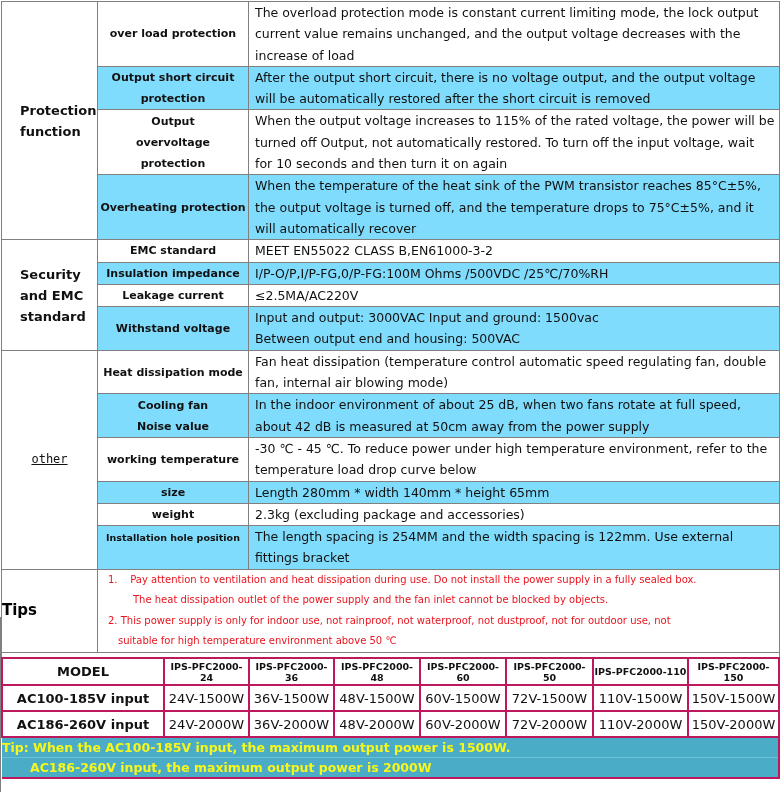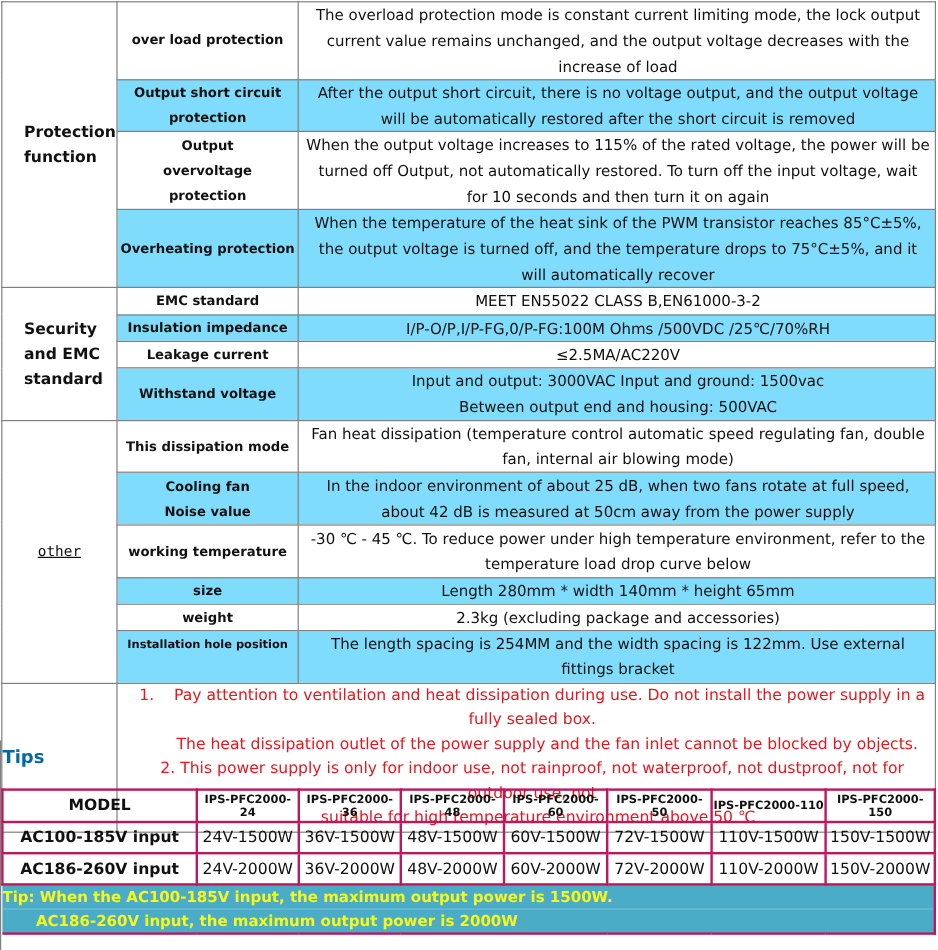--- a/index.html
+++ b/index.html
@@ -1,28 +1,28 @@
 <!DOCTYPE html>
 <html><head>
 <meta charset="utf-8">
 <style>
   html, body { margin: 0; padding: 0; background: #ffffff; }
   body { width: 782px; height: 792px; overflow: hidden; position: relative; font-family: "DejaVu Sans", sans-serif; color: #111; }
   .spec { position: absolute; left: 1px; top: 1px; width: 779px; border-collapse: collapse; table-layout: fixed; }
-  .spec td { border: 1px solid #808080; padding: 0; vertical-align: middle; text-align: center; }
+  .spec td { border: 1px solid #808080; padding: 0; vertical-align: middle; }
   .spec td.cat { font-weight: bold; font-size: 13px; line-height: 21px; padding-left: 18px; text-align: left; }
   .spec td.cat.center { text-align: center; padding-left: 0; text-decoration: underline; }
   .spec td.lbl { font-weight: bold; font-size: 11px; text-align: center; line-height: 21px; }
   .spec td.lbl.small { font-size: 9.5px; }
   .spec td.val { font-size: 12.5px; line-height: 21.3px; padding-left: 6px; padding-right: 4px; }
   .blue { background: #80dcfc; }
   .white { background: #ffffff; }
   .mono { font-family: "DejaVu Sans Mono", monospace; font-weight: normal !important; font-size: 12px !important; }
-  .tipsLabel { color: #0369a1; font-size: 15px !important; text-align: center; padding-left: 0 !important; }
-  .tipsText { color: #e8141e; font-size: 13px; line-height: 20.5px; padding-left: 10px !important; }
+  .tipsLabel { color: #000000; font-size: 15px !important; text-align: center; padding-left: 0 !important; }
+  .tipsText { color: #e8141e; font-size: 10px; line-height: 20.5px; padding-left: 10px !important; }
   .tipsText .t1 { padding-left: 0; }
   .tipsText .ind { padding-left: 25px; }
   .tipsText .ind2 { padding-left: 10px; }
 
   .models { position: absolute; left: 1px; top: 657px; width: 779px; border-collapse: collapse; table-layout: fixed; }
   .models td { border: 2px solid #be185d; text-align: center; padding: 0; }
   .models tr.hdr td { height: 25px; font-size: 9.5px; font-weight: bold; }
   .models tr.hdr td.first { font-size: 13px; }
   .models tr.r td { height: 23px; font-size: 13px; }
   .models tr.r td.first { font-weight: bold; }
@@ -78,21 +78,21 @@
   <tr class="blue" style="height:43px">
     <td class="lbl">Withstand voltage</td>
     <td class="val">
       <div>Input and output: 3000VAC Input and ground: 1500vac</div>
       <div>Between output end and housing: 500VAC</div>
     </td>
   </tr>
 
   <tr class="white" style="height:43px">
     <td class="cat center white mono" rowspan="6">other</td>
-    <td class="lbl">This dissipation mode</td>
+    <td class="lbl">Heat dissipation mode</td>
     <td class="val">Fan heat dissipation (temperature control automatic speed regulating fan, double fan, internal air blowing mode)</td>
   </tr>
   <tr class="blue" style="height:43px">
     <td class="lbl">
       <div>Cooling fan</div>
       <div>Noise value</div>
     </td>
     <td class="val">In the indoor environment of about 25 dB, when two fans rotate at full speed, about 42 dB is measured at 50cm away from the power supply</td>
   </tr>
   <tr class="white" style="height:43px">

